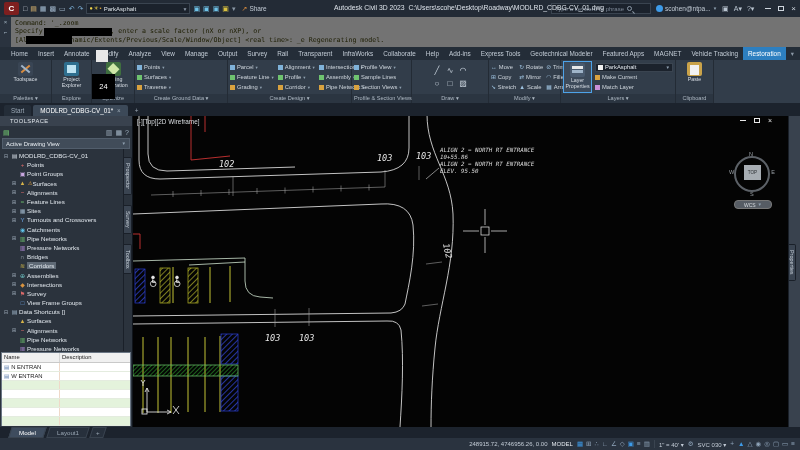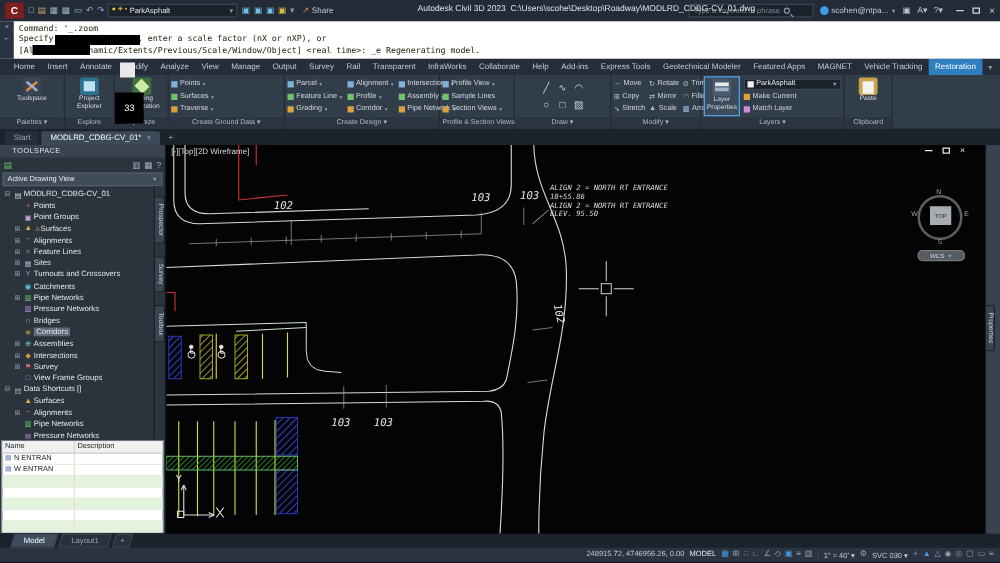--- a/index.html
+++ b/index.html
@@ -17,21 +17,21 @@
 .tb-right{margin-left:auto;display:flex;align-items:center;gap:5px}
 .search{width:100px;height:11px;background:#1b222c;border:1px solid #3a4450;color:#7d8896;font-size:6px;display:flex;align-items:center;padding:0 3px;gap:3px}
 .mag{width:5px;height:5px;border:1px solid #8b98a6;border-radius:50%;position:relative;flex:none}
 .mag::after{content:"";position:absolute;width:3px;height:1px;background:#8b98a6;transform:rotate(45deg);left:4px;top:5px}
 .acct{display:flex;align-items:center;gap:2px;color:#c3ccd6}
 .avatar{width:7px;height:7px;border-radius:50%;background:#3d9be9}
 .winbtns{display:flex;align-items:center;gap:7px;margin-left:6px;color:#cfd6de}
 .wb-min{width:6px;height:1px;background:#cfd6de}
 .wb-res{width:6px;height:5px;border:1px solid #cfd6de}
 
-.cmd{height:30px;background:#ffffff;display:flex;position:relative;flex:none}
+.cmd{height:30px;background:#737373;display:flex;position:relative;flex:none}
 .cmd-side{width:11px;background:#2a333f;display:flex;flex-direction:column;align-items:center;padding-top:2px;gap:4px;color:#9fb0bf;font-size:6px}
 .cmd-lines{flex:1;font-family:"DejaVu Sans Mono",monospace;font-size:6.6px;line-height:8.4px;color:#1c1c00;padding:2px 4px;white-space:nowrap}
 .redact{position:absolute;background:#000}
 
 .rtabs{height:13px;background:#242d38;display:flex;align-items:stretch;padding-left:6px;font-size:6.4px;color:#c3ccd6;flex:none}
 .rtab{padding:3px 5px 2px}
 .rtab.active{background:#2d7fc0;color:#fff}
 .rtab-extra{padding:3px 5px;color:#8b98a6}
 
 .ribbon{height:43px;background:#323d4a;display:flex;flex:none;position:relative}
@@ -216,21 +216,21 @@
       <span class="rtab">Geotechnical Modeler</span>
       <span class="rtab">Featured Apps</span>
       <span class="rtab">MAGNET</span>
       <span class="rtab">Vehicle Tracking</span>
       <span class="rtab active">Restoration</span>
       <span class="rtab-extra">▾</span>
     </div>
 
   <div class="ribbon">
     <div class="cursorblk"></div>
-    <div class="badge24">33</div>
+    <div class="badge24">24</div>
 
     <div class="panel" style="width:52px">
       <div class="pbody" style="justify-content:center">
         <div class="bigbtn">
           <span class="bigico ico-tools"></span>
           <span>Toolspace</span>
         </div>
       </div>
       <div class="plabel"><span>Palettes</span> ▾</div>
     </div>

